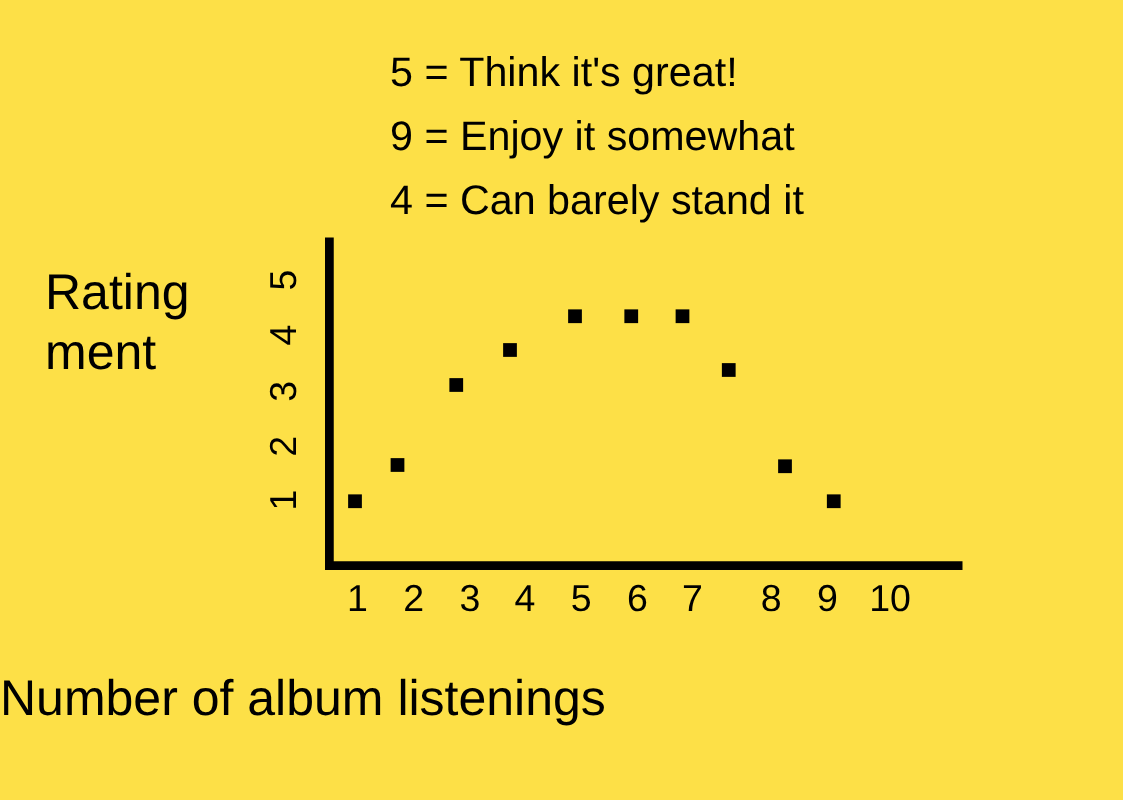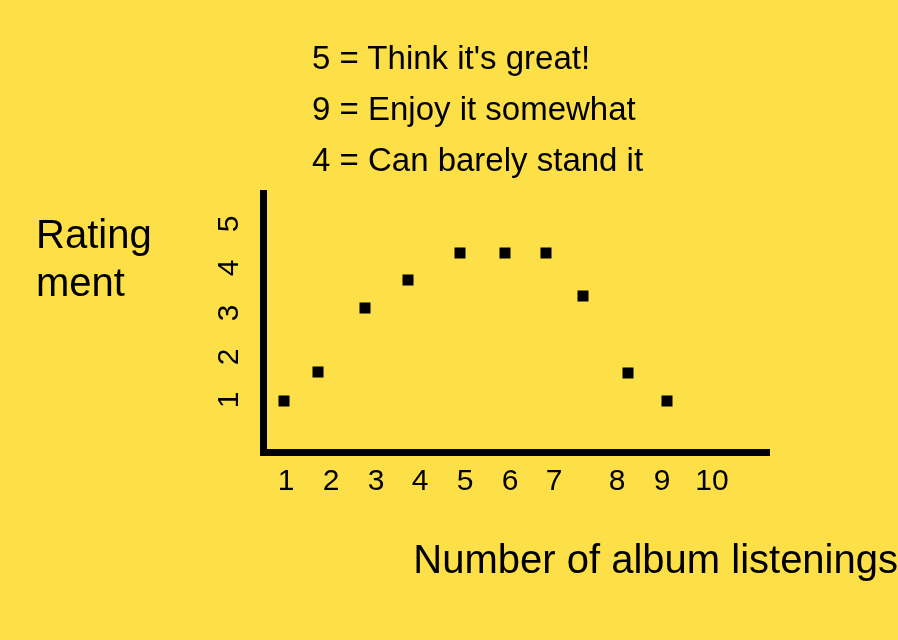--- a/index.html
+++ b/index.html
@@ -96,21 +96,21 @@
     background: #000;
     transform: translate(-50%, -50%);
   }
 
   
   #x-axis-title {
     position: absolute;
     left: 0;
     top: 535px;
     width: 898px;
-    text-align: right;
+    text-align: left;
     font-size: 40px;
     line-height: 48px;
     white-space: nowrap;
   }
 </style>
 </head>
 <body>
 
 <div id="stage">
 

